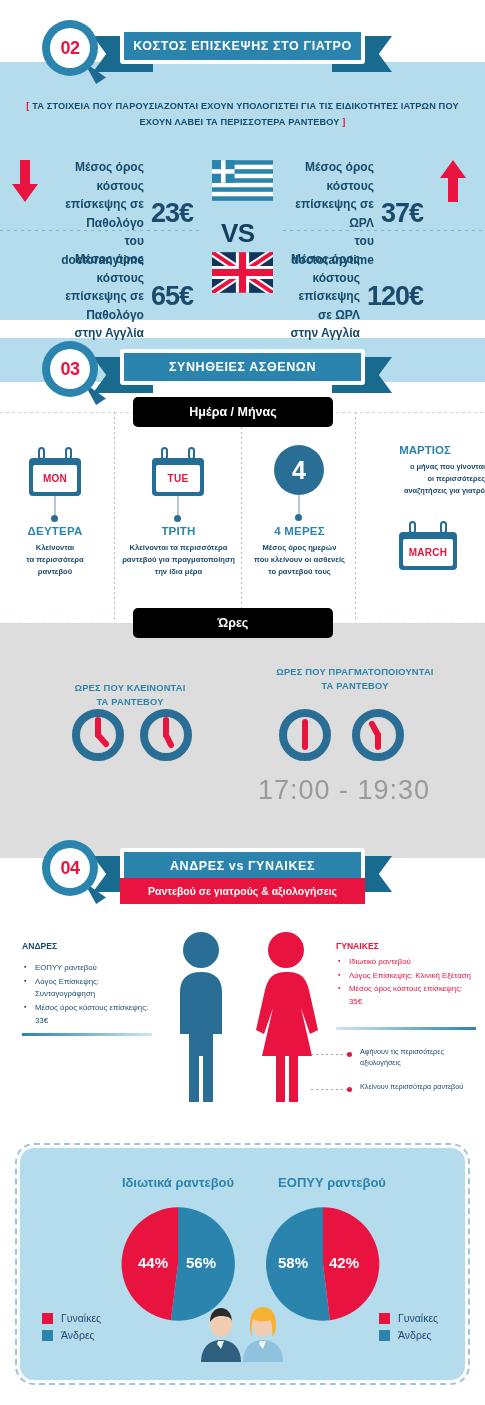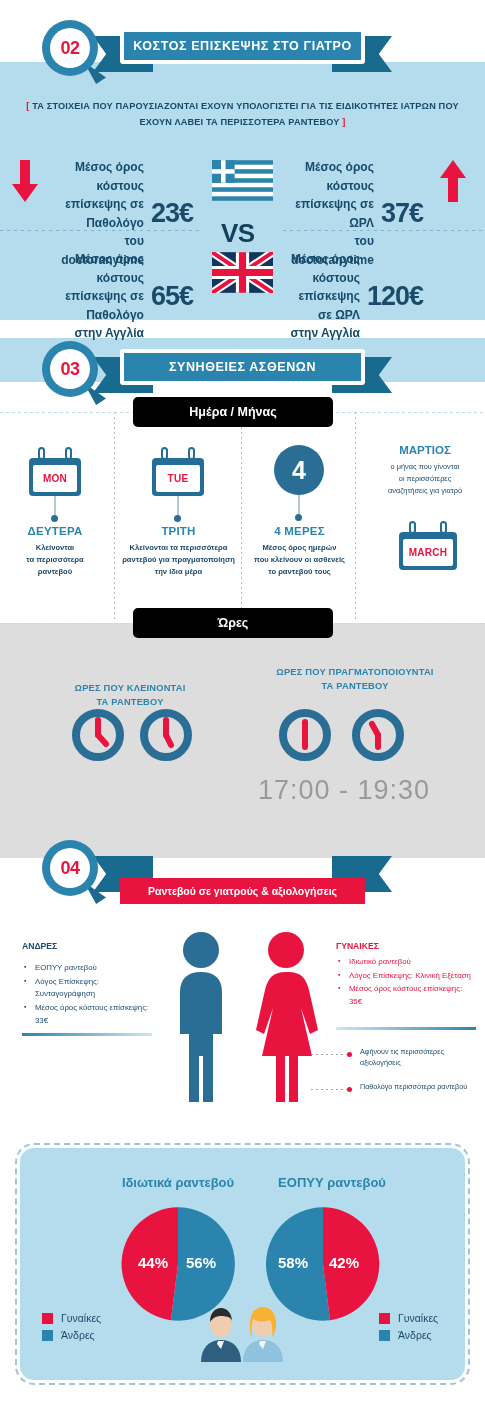--- a/index.html
+++ b/index.html
@@ -142,22 +142,22 @@
   }
   .col-desc {
     position: absolute; text-align: center; color: #1b4a6b;
     font-size: 7.6px; font-weight: bold; line-height: 1.6;
   }
   .march-head {
     position: absolute; text-align: center; color: #2a84ad;
     font-size: 11.5px; font-weight: bold;
   }
   .march-desc {
-    position: absolute; text-align: center; color: #1b4a6b;
-    font-size: 7.4px; font-weight: normal; line-height: 1.6;
+    position: absolute; text-align: right; color: #1b4a6b;
+    font-size: 7.4px; font-weight: bold; line-height: 1.6;
   }
 
   
   .clock-head {
     position: absolute; text-align: center; color: #2a84ad;
     font-size: 9.3px; font-weight: bold; line-height: 1.5; letter-spacing: .2px;
   }
   .clock { position: absolute; width: 56px; height: 56px; }
   .clock svg { display: block; }
   .time {
@@ -443,20 +443,23 @@
       <circle cx="28" cy="28" r="22" fill="none" stroke="#2a6e96" stroke-width="8"></circle>
       <path d="M28 28l-6-11" stroke="#e8133f" stroke-width="6" stroke-linecap="round"></path>
       <path d="M28 28v12" stroke="#e8133f" stroke-width="6" stroke-linecap="round"></path>
     </svg>
   </div>
   <div class="time" style="left:258px;top:775px;">17:00 - 19:30</div>
 
   <div class="ribbon-wrap" style="top:830px;">
     <div class="ribbon-tail left"></div>
     <div class="ribbon-tail right"></div>
+    <div class="ribbon-main">
+      <span class="rlabel">ΑΝΔΡΕΣ vs ΓΥΝΑΙΚΕΣ</span>
+    </div>
     <div class="sub-ribbon">
       <span>Ραντεβού σε γιατρούς &amp; αξιολογήσεις</span>
     </div>
     <div class="badge-handle"></div>
     <div class="badge">
       <div class="inner">04</div>
     </div>
   </div>
 
   <div class="g-title m" style="left:22px;top:941px;">ΑΝΔΡΕΣ</div>
@@ -491,21 +494,21 @@
       <path d="M33 42c-13 0-18 6-21 18L3 100l8 4 9-26-11 48h14v46h9v-46h4v46h9v-46h14l-11-48 9 26 8-4-9-40c-3-12-8-18-21-18z" fill="#e8133f"></path>
     </svg>
   </div>
 
   <div class="ann-line" style="left:311px;top:1054px;width:36px;"></div>
   <div class="ann-dot" style="left:347px;top:1052px;"></div>
   <div class="ann" style="left:360px;top:1046px;width:120px;">Αφήνουν τις περισσότερες αξιολογήσεις</div>
 
   <div class="ann-line" style="left:311px;top:1089px;width:36px;"></div>
   <div class="ann-dot" style="left:347px;top:1087px;"></div>
-  <div class="ann" style="left:360px;top:1081px;width:120px;">Παθολόγο περισσότερα ραντεβού</div>
+  <div class="ann" style="left:360px;top:1081px;width:120px;">Κλείνουν περισσότερα ραντεβού</div>
 
   <div class="pie-panel"></div>
 
   <div class="pie-title" style="left:108px;top:1175px;width:140px;">Ιδιωτικά ραντεβού</div>
   <div class="pie" style="left:119px;top:1205px;">
     <svg width="118" height="118" viewBox="0 0 100 100">
       <path d="M50 50 L50 2 A48 48 0 1 1 44.0 97.6 Z" fill="#2a84ad"></path>
       <path d="M50 50 L44.0 97.6 A48 48 0 0 1 50 2 Z" fill="#e8133f"></path>
     </svg>
   </div>

